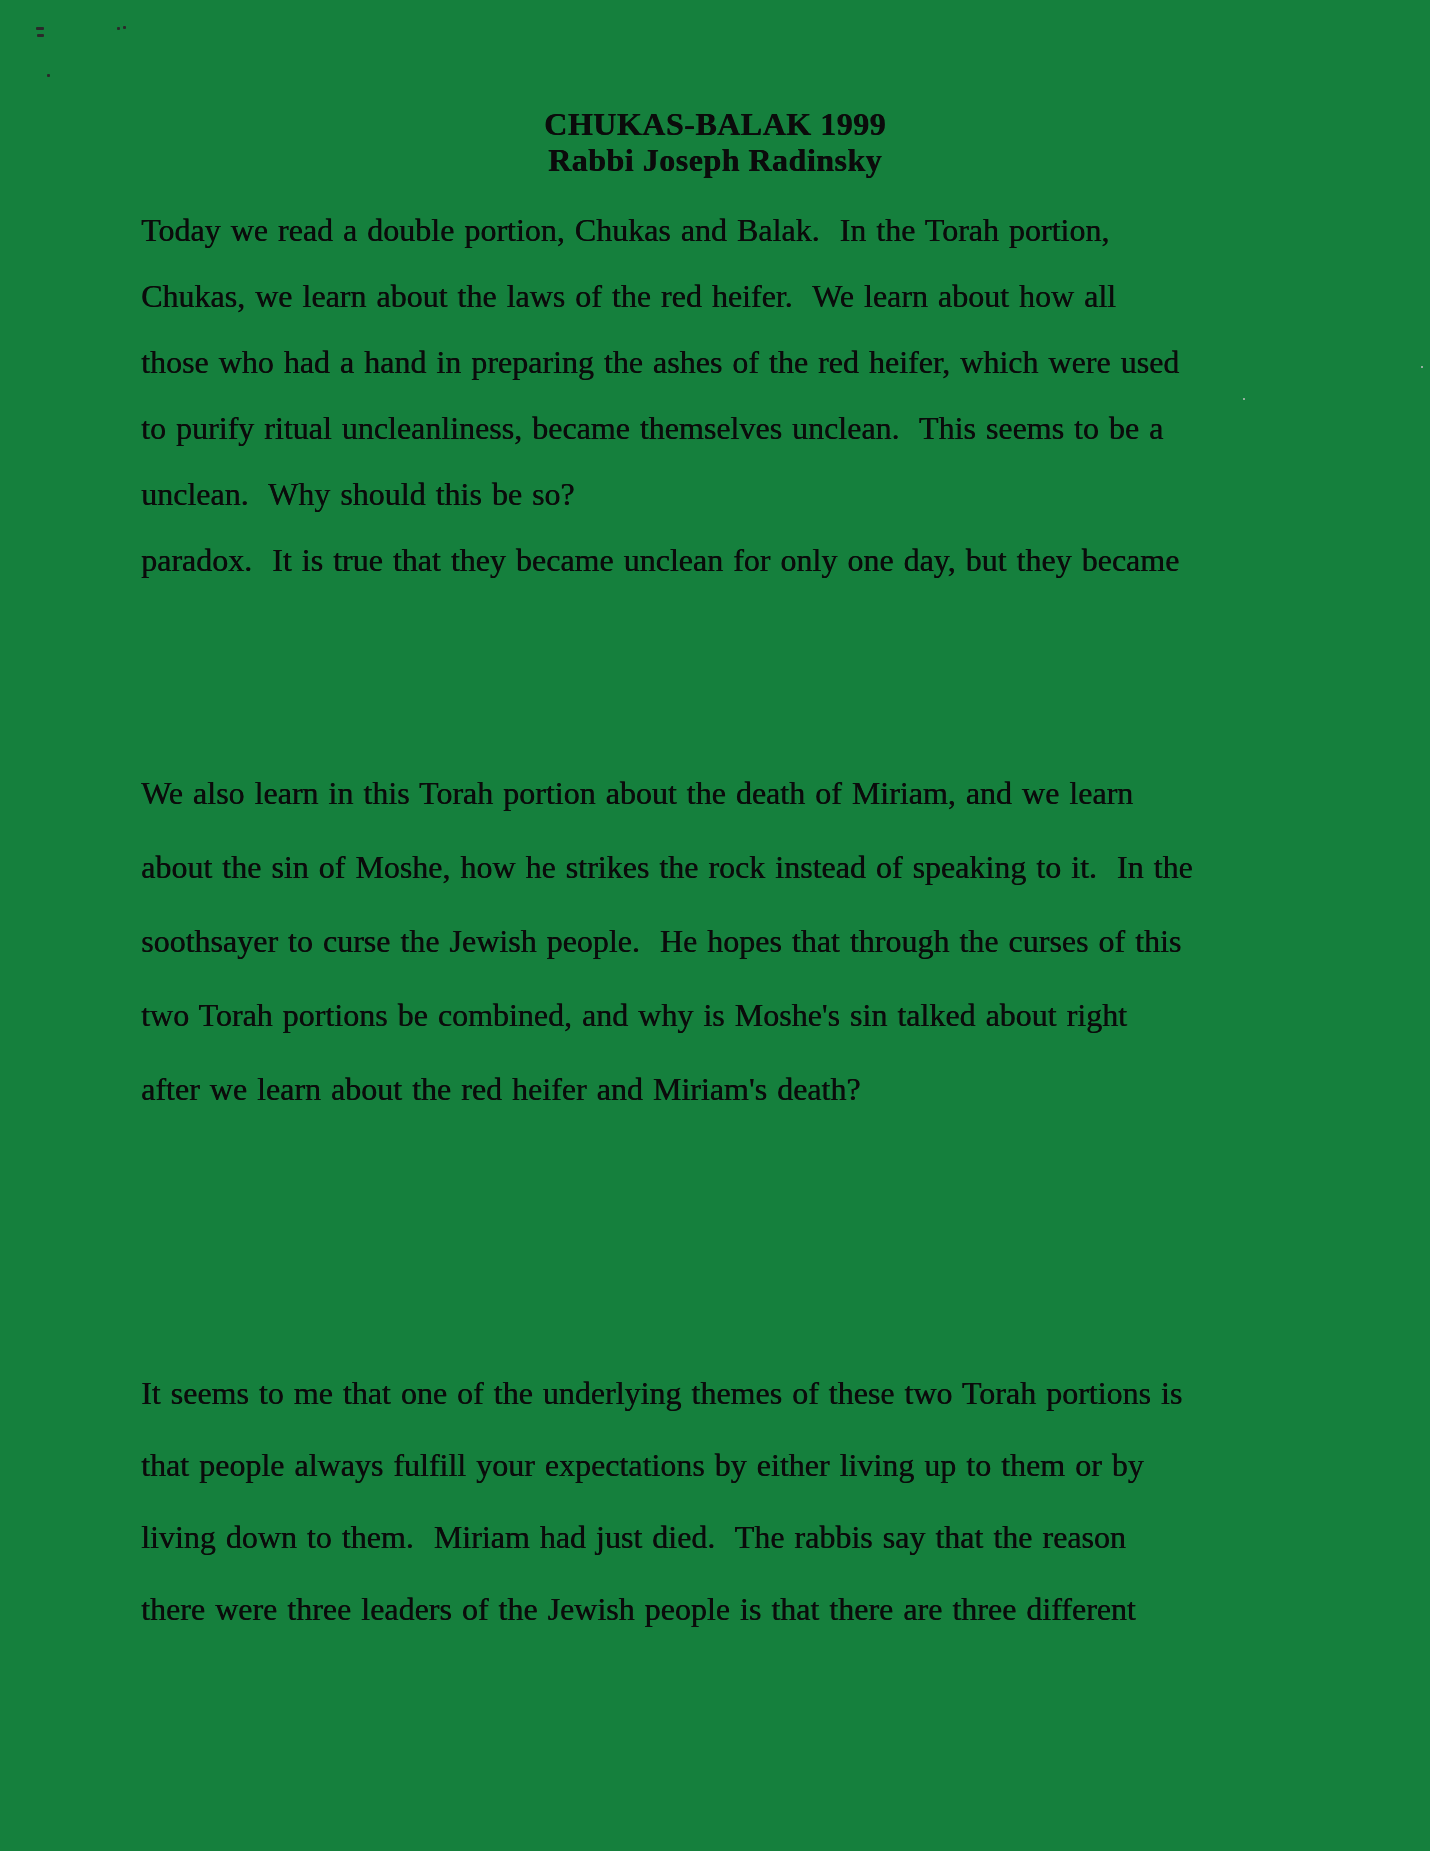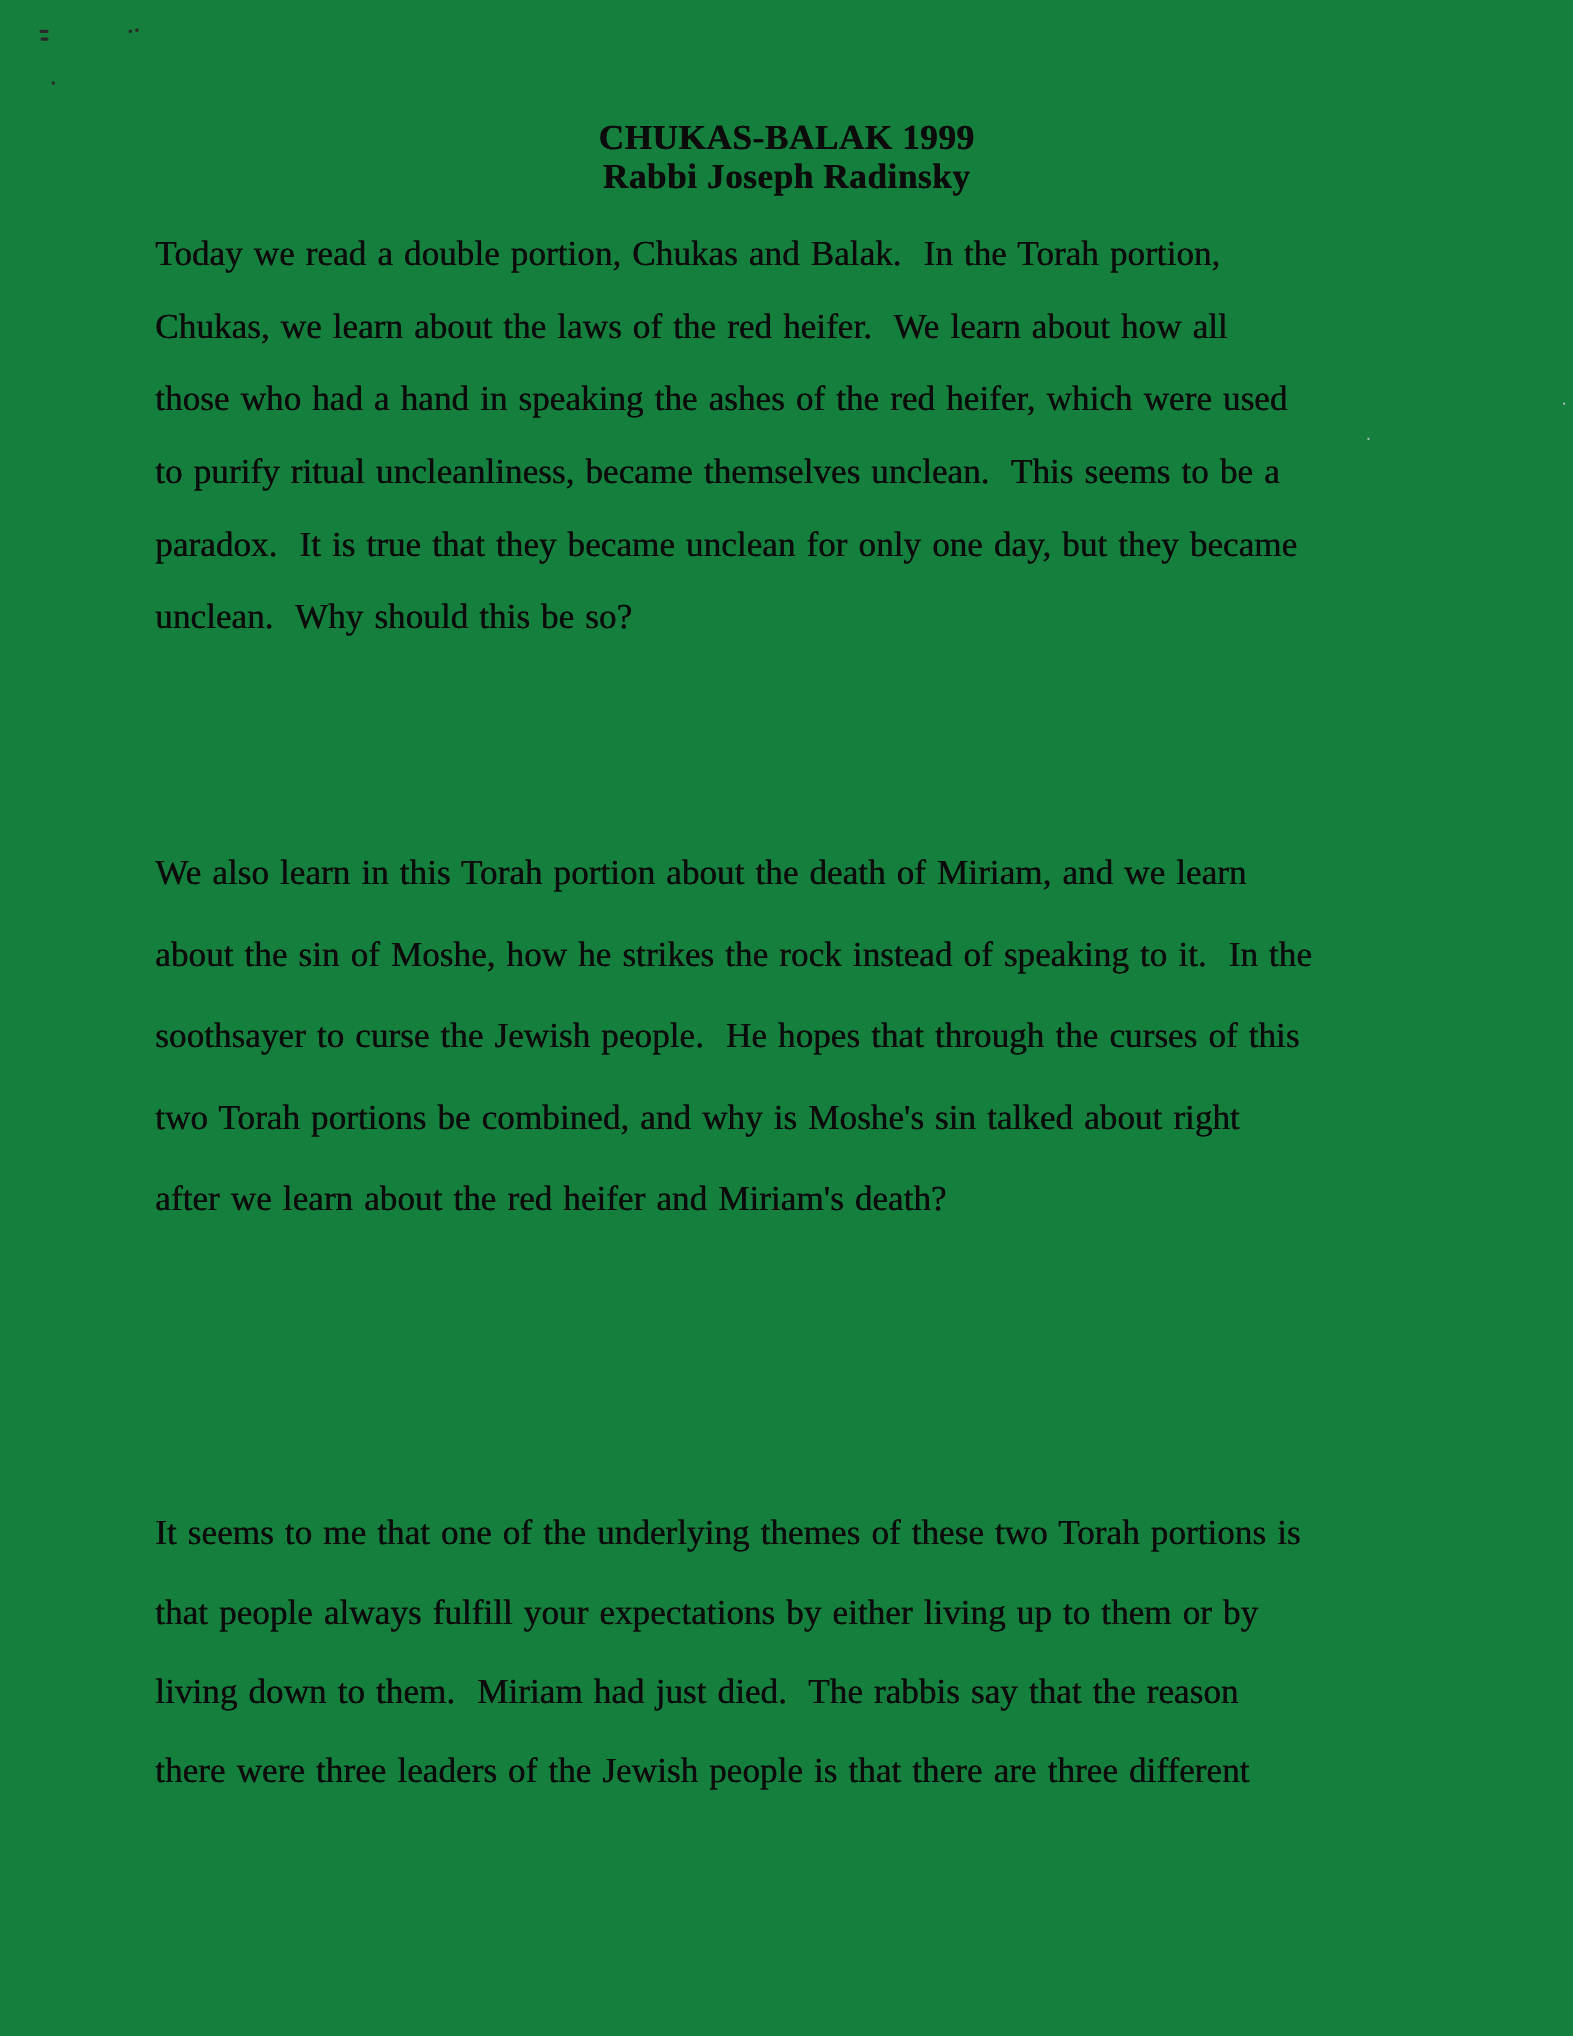--- a/index.html
+++ b/index.html
@@ -58,24 +58,24 @@
 
   <div class="doc-heading">
     <div>CHUKAS-BALAK 1999</div>
     <div>Rabbi Joseph Radinsky</div>
   </div>
 
   <div class="doc-body">
       <div class="paragraph p1">
         <div class="line">Today we read a double portion, Chukas and Balak.  In the Torah portion,</div>
         <div class="line">Chukas, we learn about the laws of the red heifer.  We learn about how all</div>
-        <div class="line">those who had a hand in speaking the ashes of the red heifer, which were used</div>
+        <div class="line">those who had a hand in preparing the ashes of the red heifer, which were used</div>
         <div class="line">to purify ritual uncleanliness, became themselves unclean.  This seems to be a</div>
+        <div class="line">unclean.  Why should this be so?</div>
         <div class="line">paradox.  It is true that they became unclean for only one day, but they became</div>
-        <div class="line">unclean.  Why should this be so?</div>
       </div>
       <div class="paragraph p2">
         <div class="line">We also learn in this Torah portion about the death of Miriam, and we learn</div>
         <div class="line">about the sin of Moshe, how he strikes the rock instead of speaking to it.  In the</div>
         <div class="line">soothsayer to curse the Jewish people.  He hopes that through the curses of this</div>
         <div class="line">two Torah portions be combined, and why is Moshe's sin talked about right</div>
         <div class="line">after we learn about the red heifer and Miriam's death?</div>
       </div>
       <div class="paragraph p3">
         <div class="line">It seems to me that one of the underlying themes of these two Torah portions is</div>

